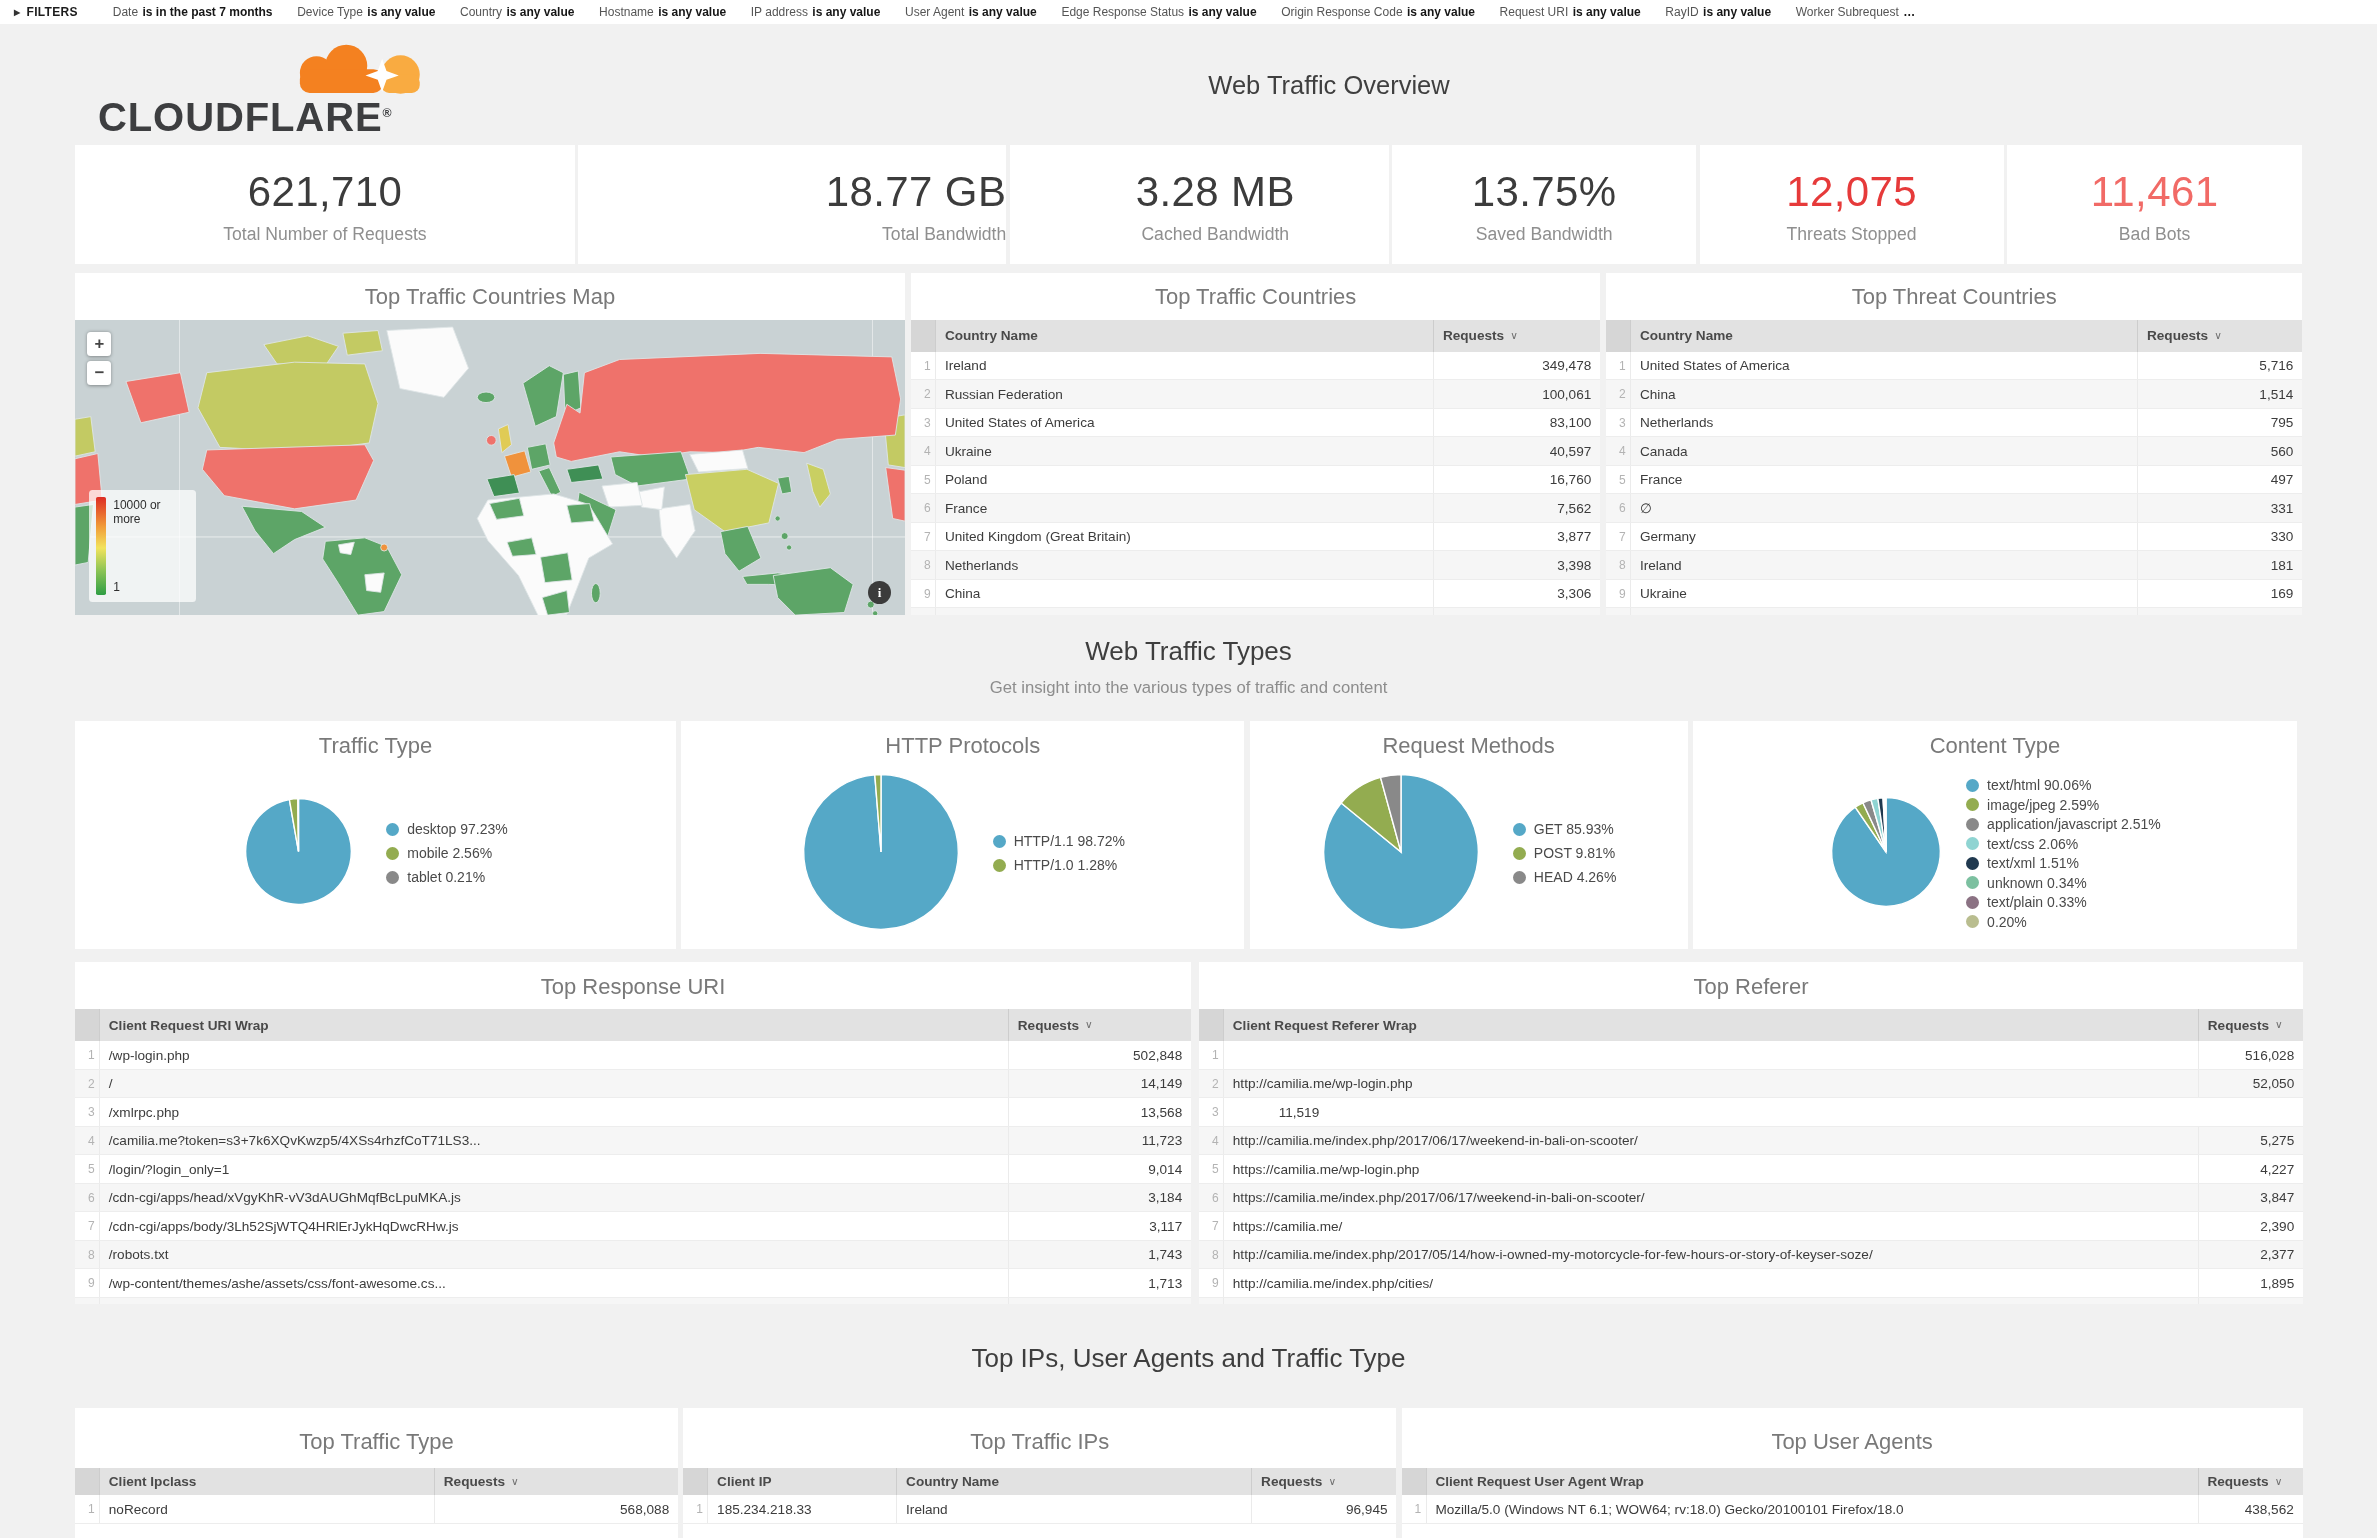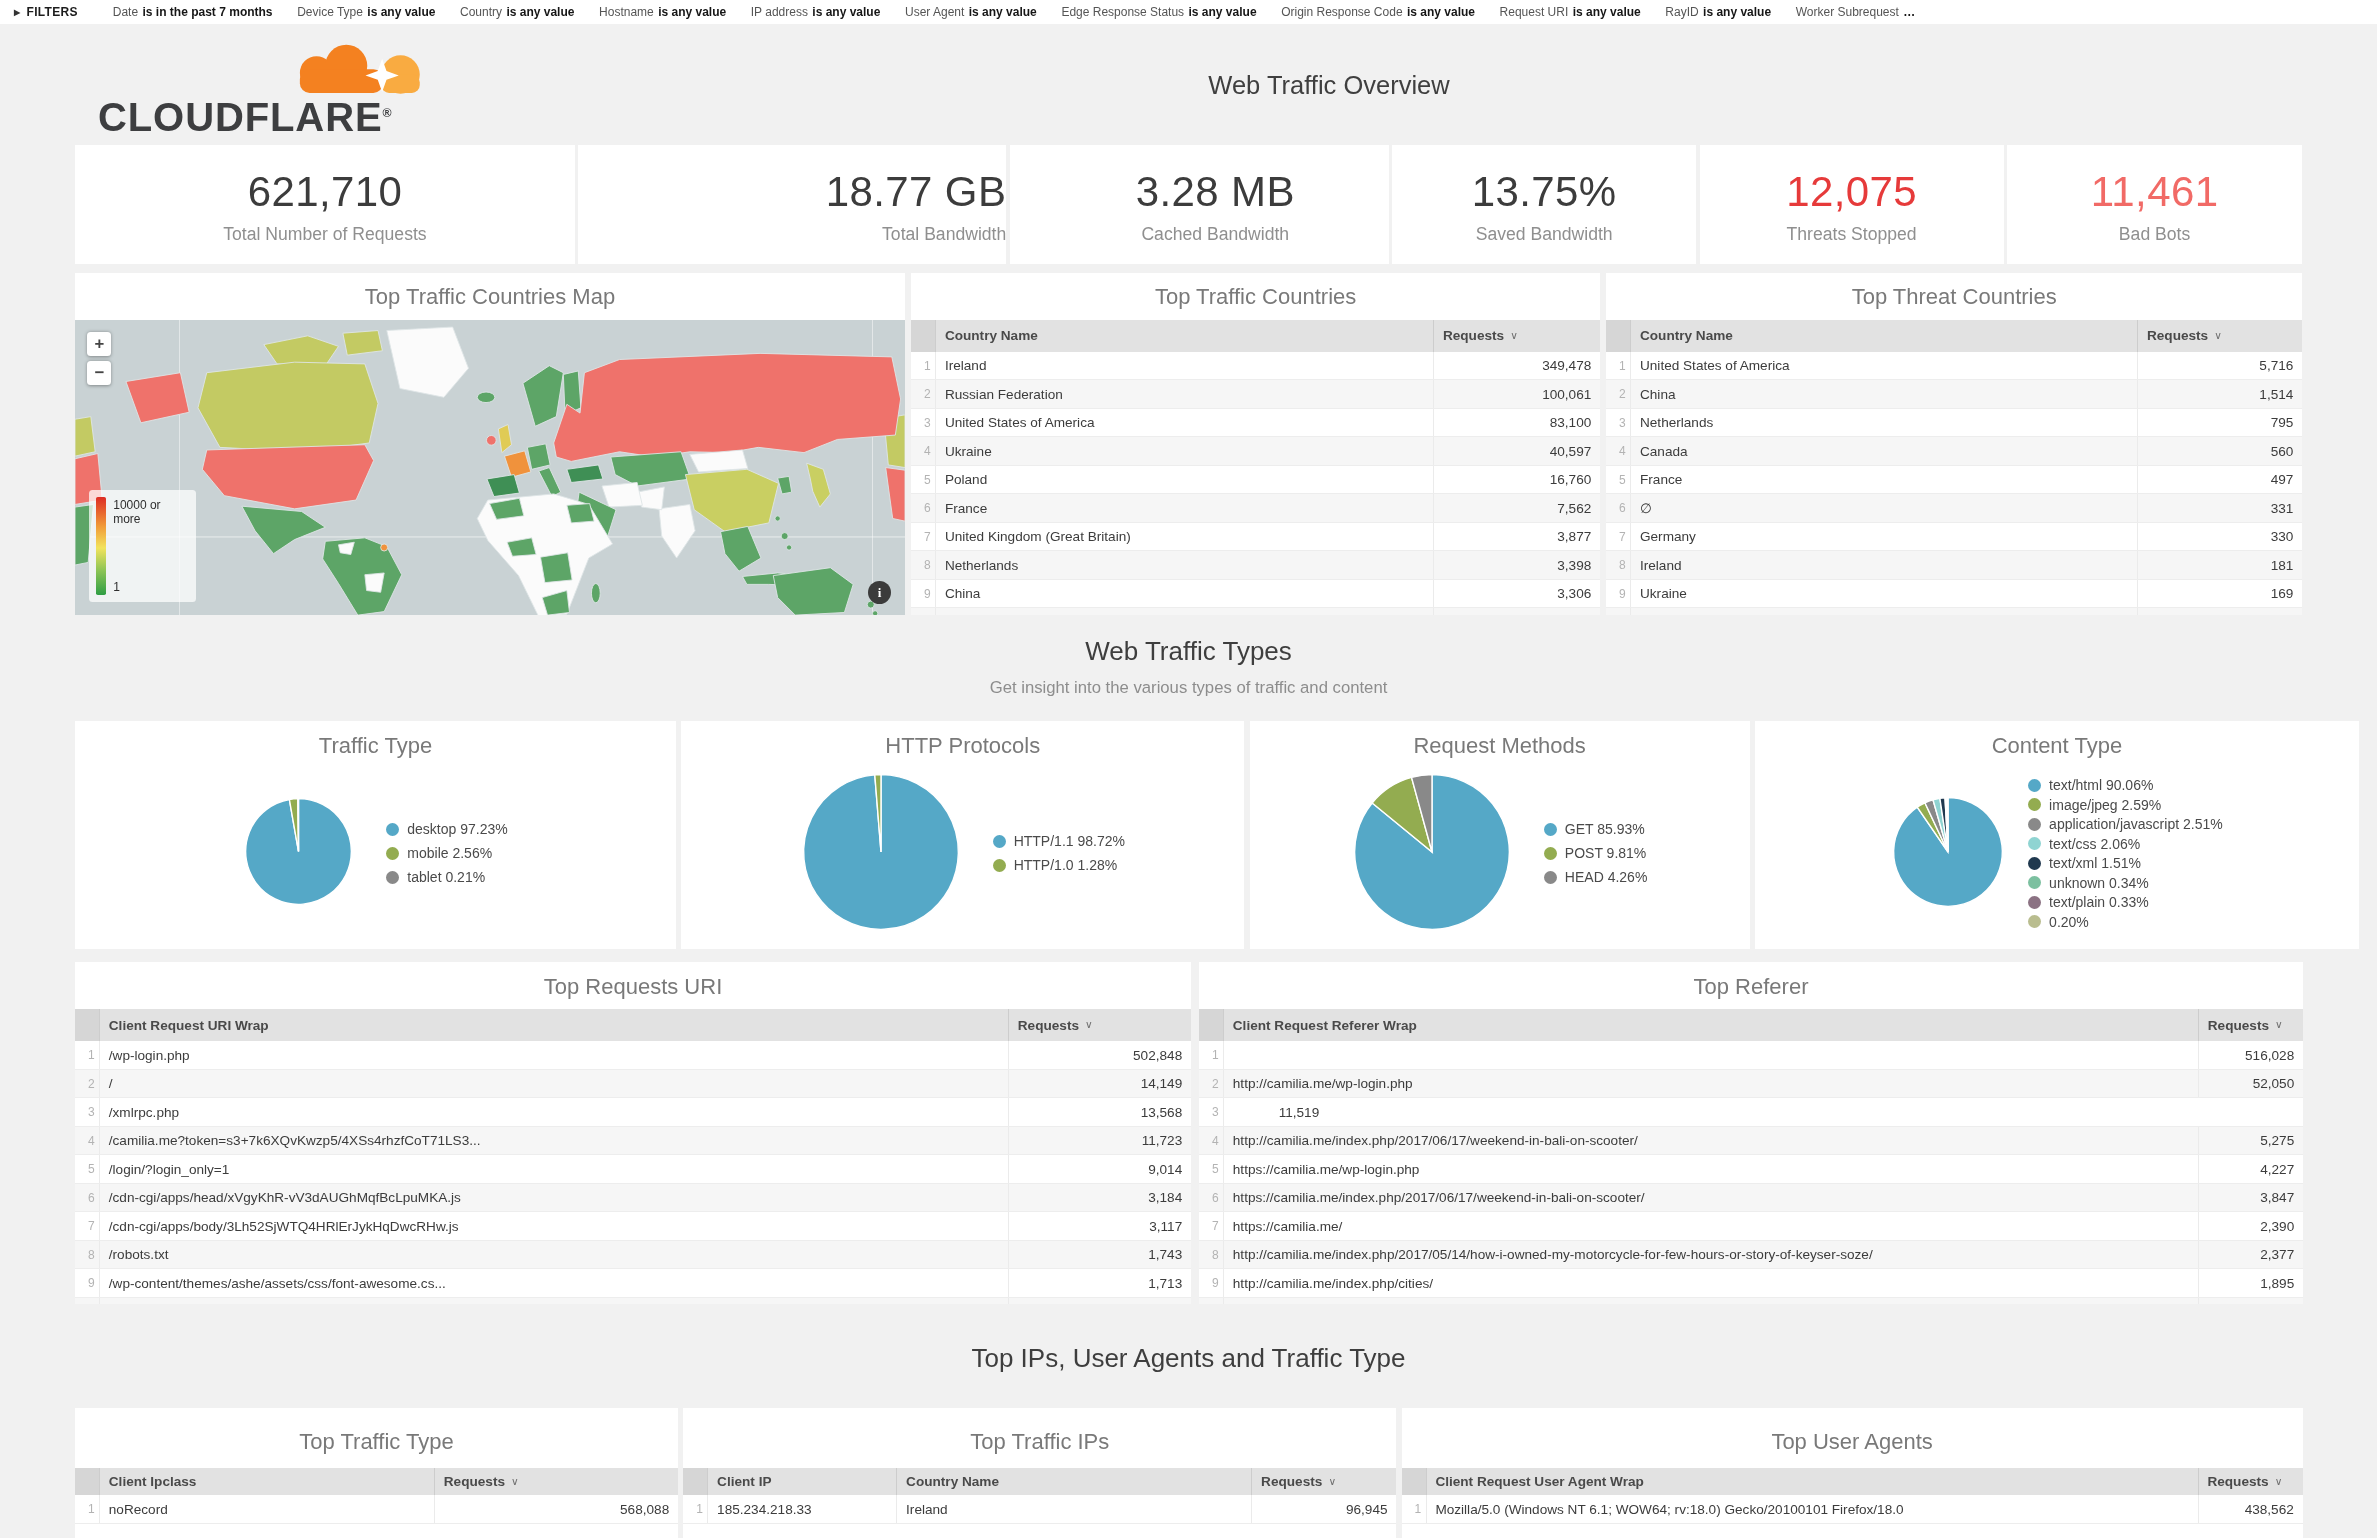--- a/index.html
+++ b/index.html
@@ -79,21 +79,21 @@
   .info-btn { position:absolute; right:14px; bottom:12.3px; width:23px; height:23px;
     border-radius:50%; background:#3b3b3b; color:#fff; text-align:center; line-height:23px;
     font-size:13px; font-weight:700; font-family:"Liberation Serif",serif; cursor:pointer; }
   
   .sec-head { margin-top:21px; text-align:center; }
   .sec-head .t { font-size:26px; color:#3e3e3e; }
   .sec-head .s { font-size:16.7px; color:#8d8d8d; margin-top:11.4px; }
   .sec-head2 { margin-top:39px; height:46px; text-align:center; font-size:26px; color:#3e3e3e; }
   
   .pie-row { margin-top:23px; height:228px; gap:5.3px; }
-  .pp1 { width:601px; } .pp2 { width:563px; } .pp3 { width:500px; } .pp4 { width:604px; }
+  .pp1 { width:601px; } .pp2 { width:563px; } .pp3 { width:438px; } .pp4 { width:604px; }
   .p-pie { display:flex; flex-direction:column; }
   .pie-body { flex:1; display:flex; align-items:center; justify-content:center;
     gap:32px; padding-bottom:10.5px; }
   .legend { display:flex; flex-direction:column; gap:8px; }
   .leg-item { display:flex; align-items:center; gap:8px; font-size:14px; color:#4a4a4a; }
   .dot { width:13px; height:13px; border-radius:50%; flex:0 0 13px; }
   .pp4 .legend { gap:3.5px; font-size:13.6px; }
   .pp4 .pie-body { gap:23px; }
   
   .row3 { margin-top:13px; height:342px; gap:8px; }
@@ -515,21 +515,21 @@
             <span class="dot" style="background: rgb(185, 189, 143);"></span>
             <span>0.20%</span>
           </div>
         </div>
     </div>
   </div>
 </div>
 
 <div class="row row3">
   <div class="panel p-uri">
-    <div class="ptitle">Top Requests URI</div>
+    <div class="ptitle">Top Response URI</div>
     <div data-table="top_requested_uri">
         <div class="thead">
           <div class="gut"></div>
           <div class="col c0">
             <span>Client Request URI Wrap</span>
           </div>
           <div class="col c1 num">
             <span>Requests</span>
             <span class="sort">∨</span>
           </div>

